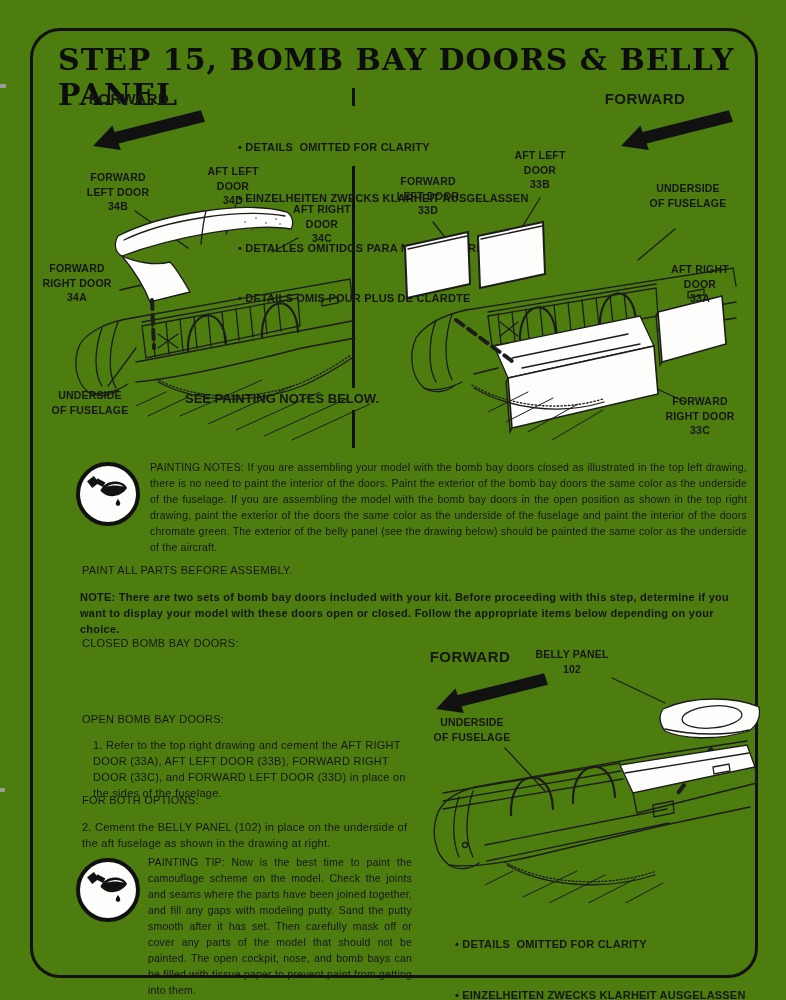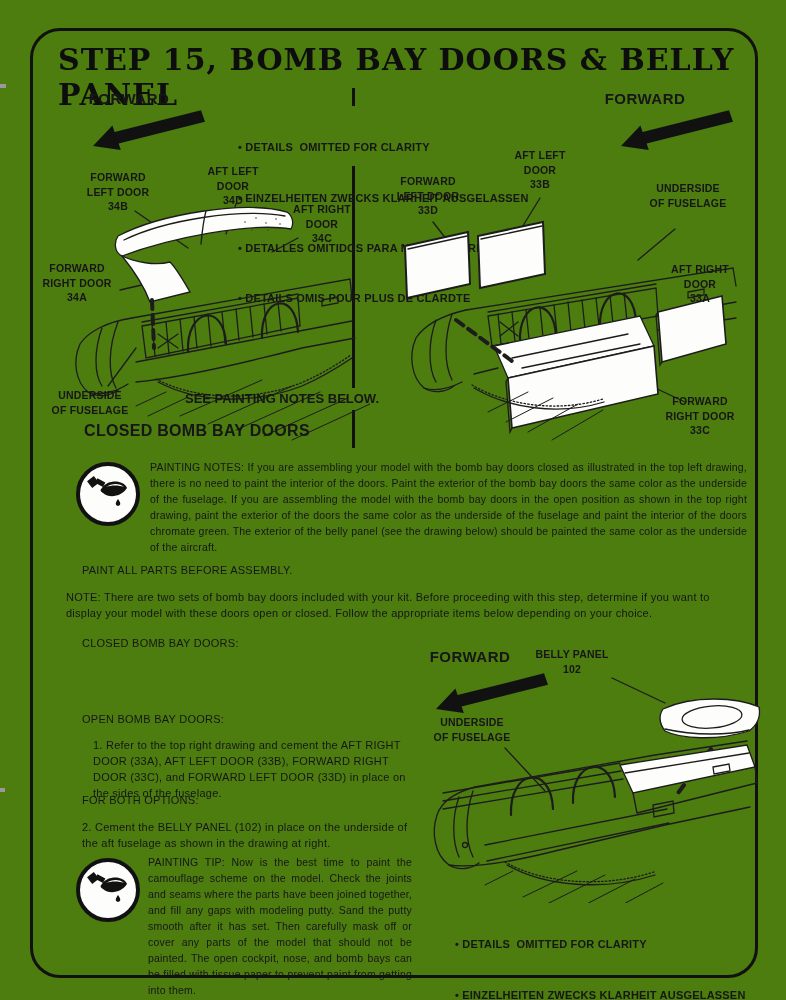--- a/index.html
+++ b/index.html
@@ -127,21 +127,20 @@
 34D</div>
     <div class="lbl" style="left:222px;top:116px;width:120px;">AFT RIGHT
 DOOR
 34C</div>
     <div class="lbl" style="left:-23px;top:175px;width:120px;">FORWARD
 RIGHT DOOR
 34A</div>
     <div class="lbl" style="left:-10px;top:302px;width:120px;">UNDERSIDE
 OF FUSELAGE</div>
     <div class="seenote" style="left:122px;top:305px;width:210px;margin-left:15px;">SEE PAINTING NOTES BELOW.</div>
-    <div class="cap" style="left:37px;top:336px;width:240px;">CLOSED BOMB BAY DOORS</div>
   </div>
 
   <div class="view" style="left:388px;top:86px;width:372px;height:364px;">
     <svg width="372" height="364" viewBox="0 0 372 364">
       <g stroke="#1c1c1c" stroke-width="1.3" fill="none" stroke-linecap="round">
         <g transform="translate(218,22)">
           <polygon points="15,38 34.4,17.5 36.6,24.1 123,2.3 127,13.7 40.6,35.5 42.8,42.1" fill="#111" stroke="none"></polygon>
         </g>
 
         <line x1="152" y1="112" x2="133" y2="143"></line>
@@ -226,21 +225,21 @@
         <rect x="16" y="14" width="9" height="5" transform="rotate(28 20 16)"></rect>
         <path d="M22,22 C28,13 44,14 47,22 C42,30 30,33 23,27 C20,25 20,24 22,22 Z"></path>
         <path d="M26,21 C32,17 40,17 44,21 C39,19 31,19 26,21 Z" fill="#fdfdfb"></path>
         <path d="M38,33 c2.5,3.5 3.5,6 0,7 c-3.5,-1 -2.5,-3.5 0,-7 Z"></path>
       </g>
     </svg>
   </div>
   <div class="notes-text" style="left:150px;top:460px;width:597px;">PAINTING NOTES:  If you are assembling your model with the bomb bay doors closed as illustrated in the top left drawing, there is no need to paint the interior of the doors.  Paint the exterior of the bomb bay doors the same color as the underside of the fuselage.  If you are assembling the model with the bomb bay doors in the open position as shown in the top right drawing, paint the exterior of the doors the same color as the underside of the fuselage and paint the interior of the doors chromate green.  The exterior of the belly panel (see the drawing below) should be painted the same color as the underside of the aircraft.</div>
 
   <div class="body-text" style="left:82px;top:563px;width:660px;">PAINT ALL PARTS BEFORE ASSEMBLY.</div>
-  <div class="body-text" style="left:66px;top:590px;width:668px;">NOTE:  There are two sets of bomb bay doors included with your kit.  Before proceeding with this step, determine if you want to display your model with these doors open or closed.  Follow the appropriate items below depending on your choice.</div>
+  <div class="body-text" style="left:80px;top:590px;width:668px;font-weight:bold;">NOTE:  There are two sets of bomb bay doors included with your kit.  Before proceeding with this step, determine if you want to display your model with these doors open or closed.  Follow the appropriate items below depending on your choice.</div>
   <div class="body-text" style="left:82px;top:636px;width:330px;">CLOSED BOMB BAY DOORS:</div>
   <div class="body-text" style="left:82px;top:712px;width:330px;">OPEN BOMB BAY DOORS:</div>
   <div class="body-text" style="left:82px;top:738px;width:332px;margin-left:11px;">1.  Refer to the top right drawing and cement the AFT RIGHT DOOR (33A), AFT LEFT DOOR (33B), FORWARD RIGHT DOOR (33C), and FORWARD LEFT DOOR (33D) in place on the sides of the fuselage.</div>
   <div class="body-text" style="left:82px;top:793px;width:330px;">FOR BOTH OPTIONS:</div>
   <div class="body-text" style="left:82px;top:820px;width:332px;">2.  Cement the BELLY PANEL (102) in place on the underside of the aft fuselage as shown in the drawing at right.</div>
 
   <div class="icon-circle" style="left:76px;top:858px;">
     <svg width="56" height="56" viewBox="0 0 56 56">
       <g fill="#111">
         <path d="M7,16 L13,10 L19,16 L13,22 Z" transform="rotate(8 13 16)"></path>

